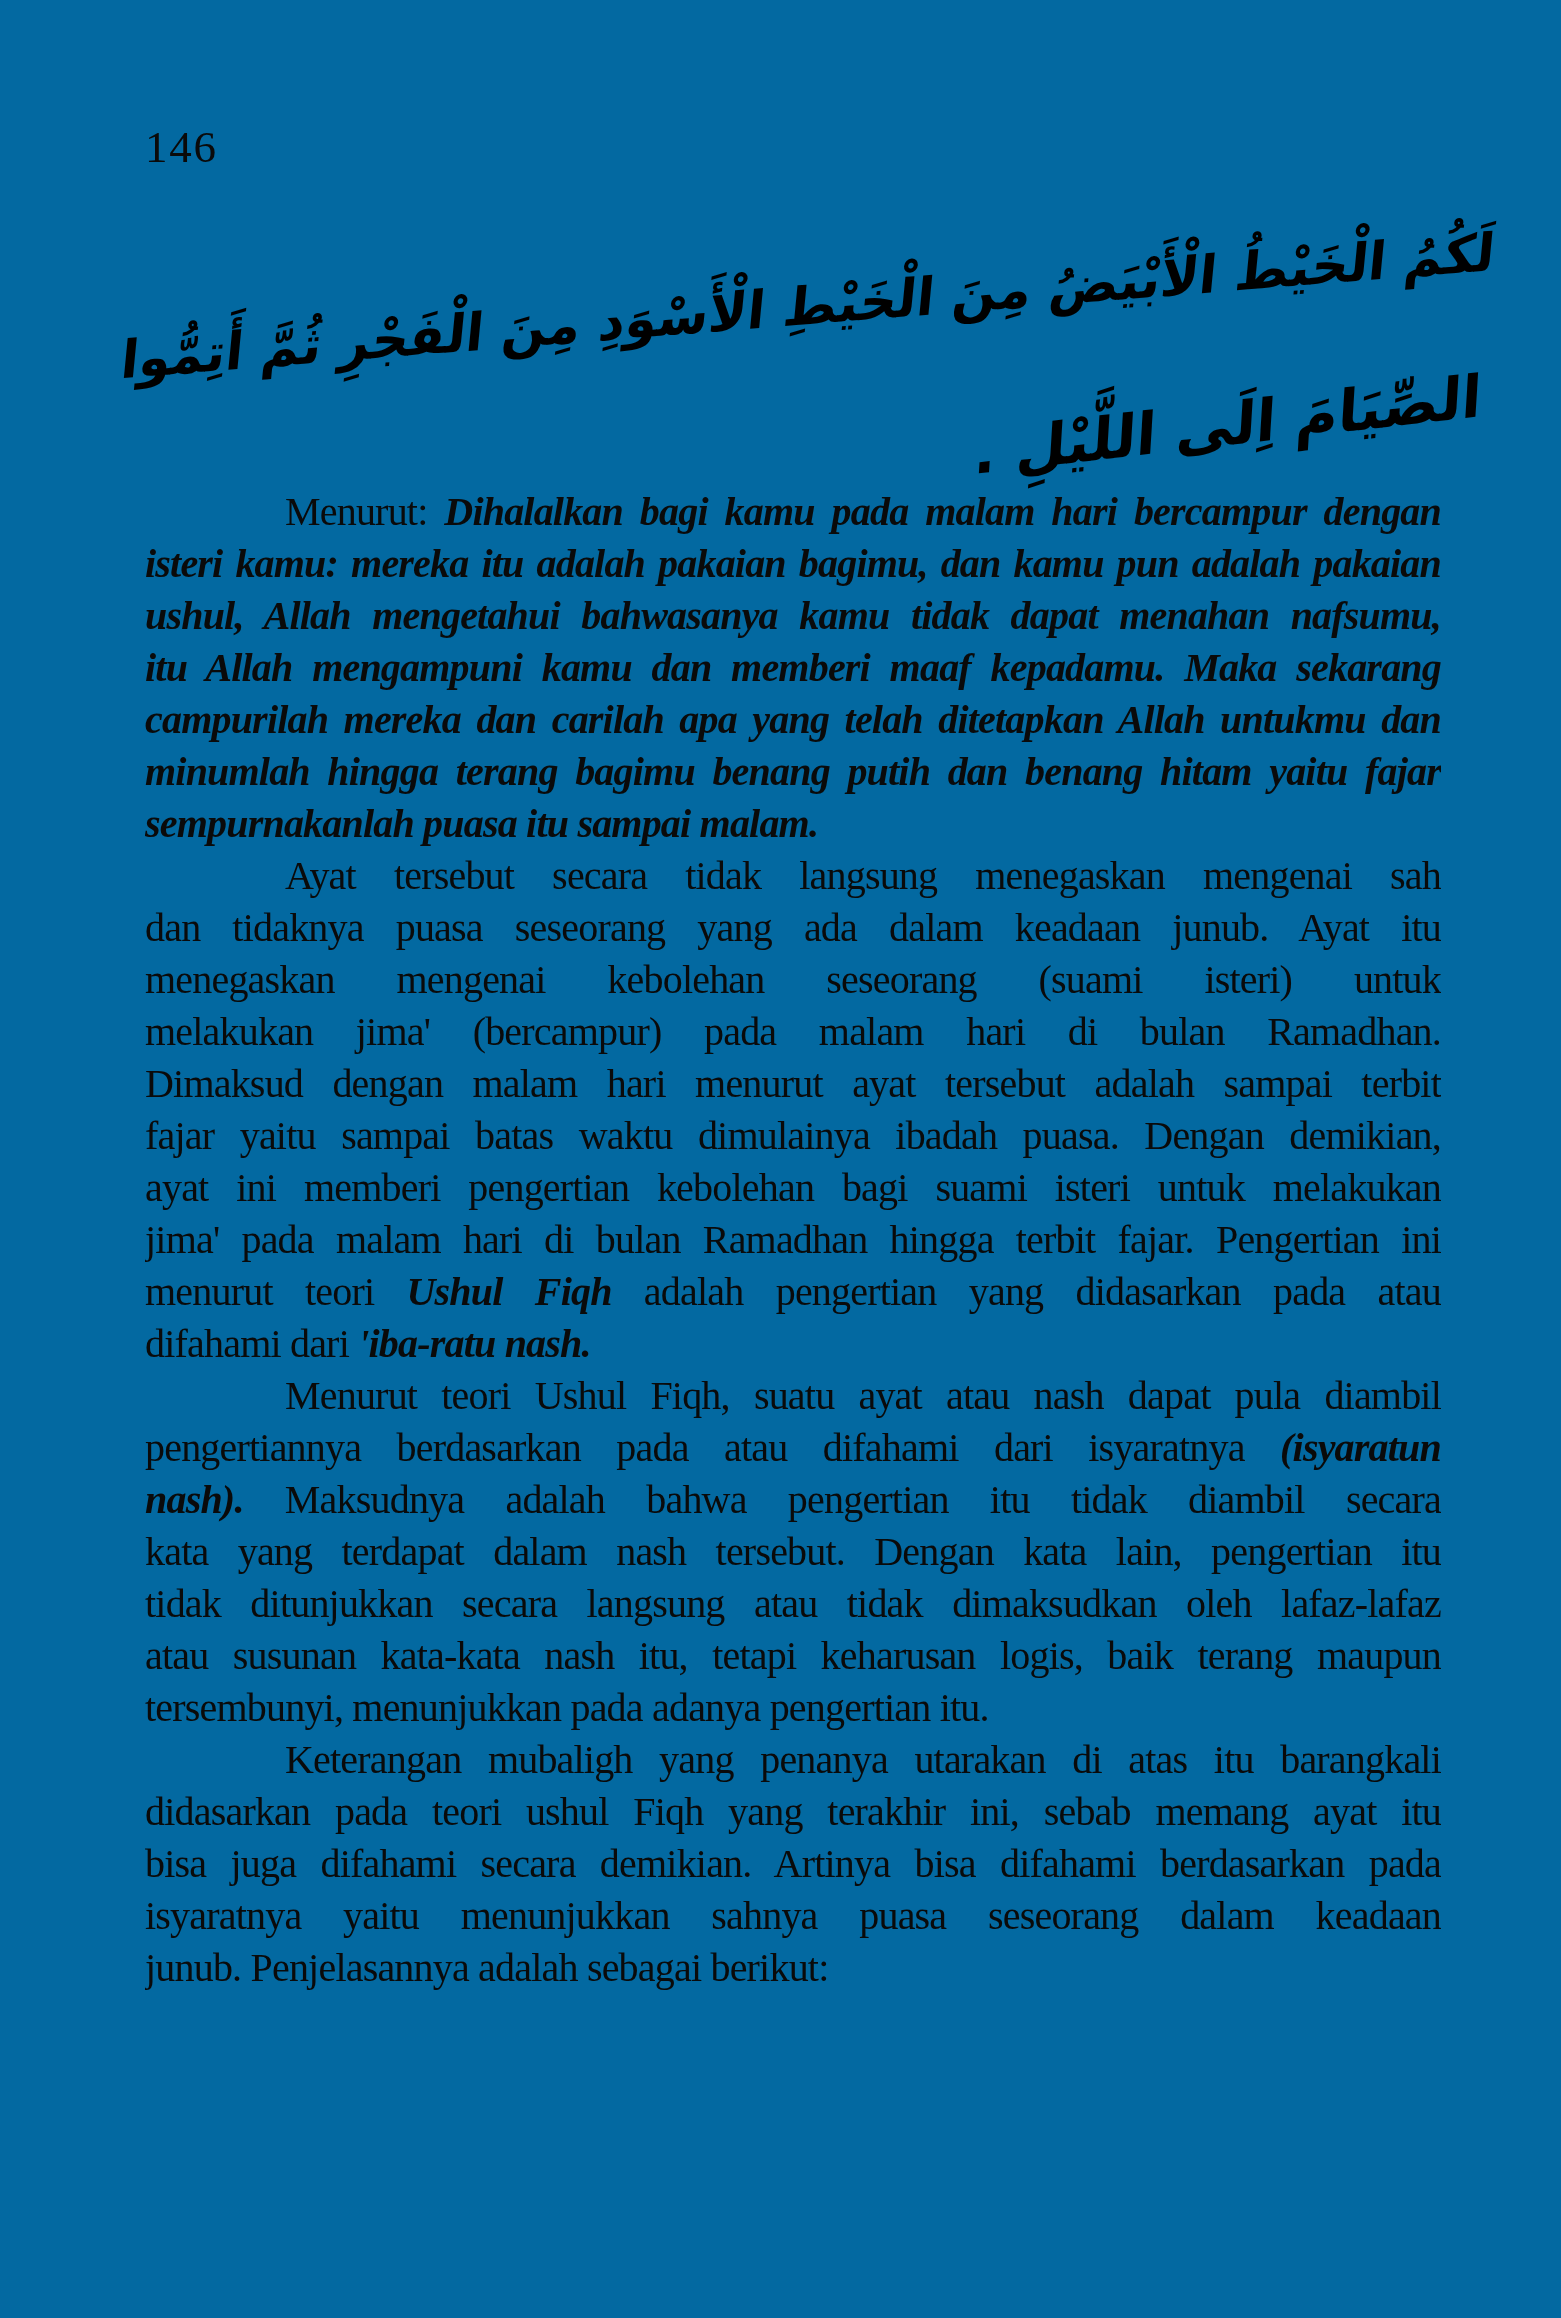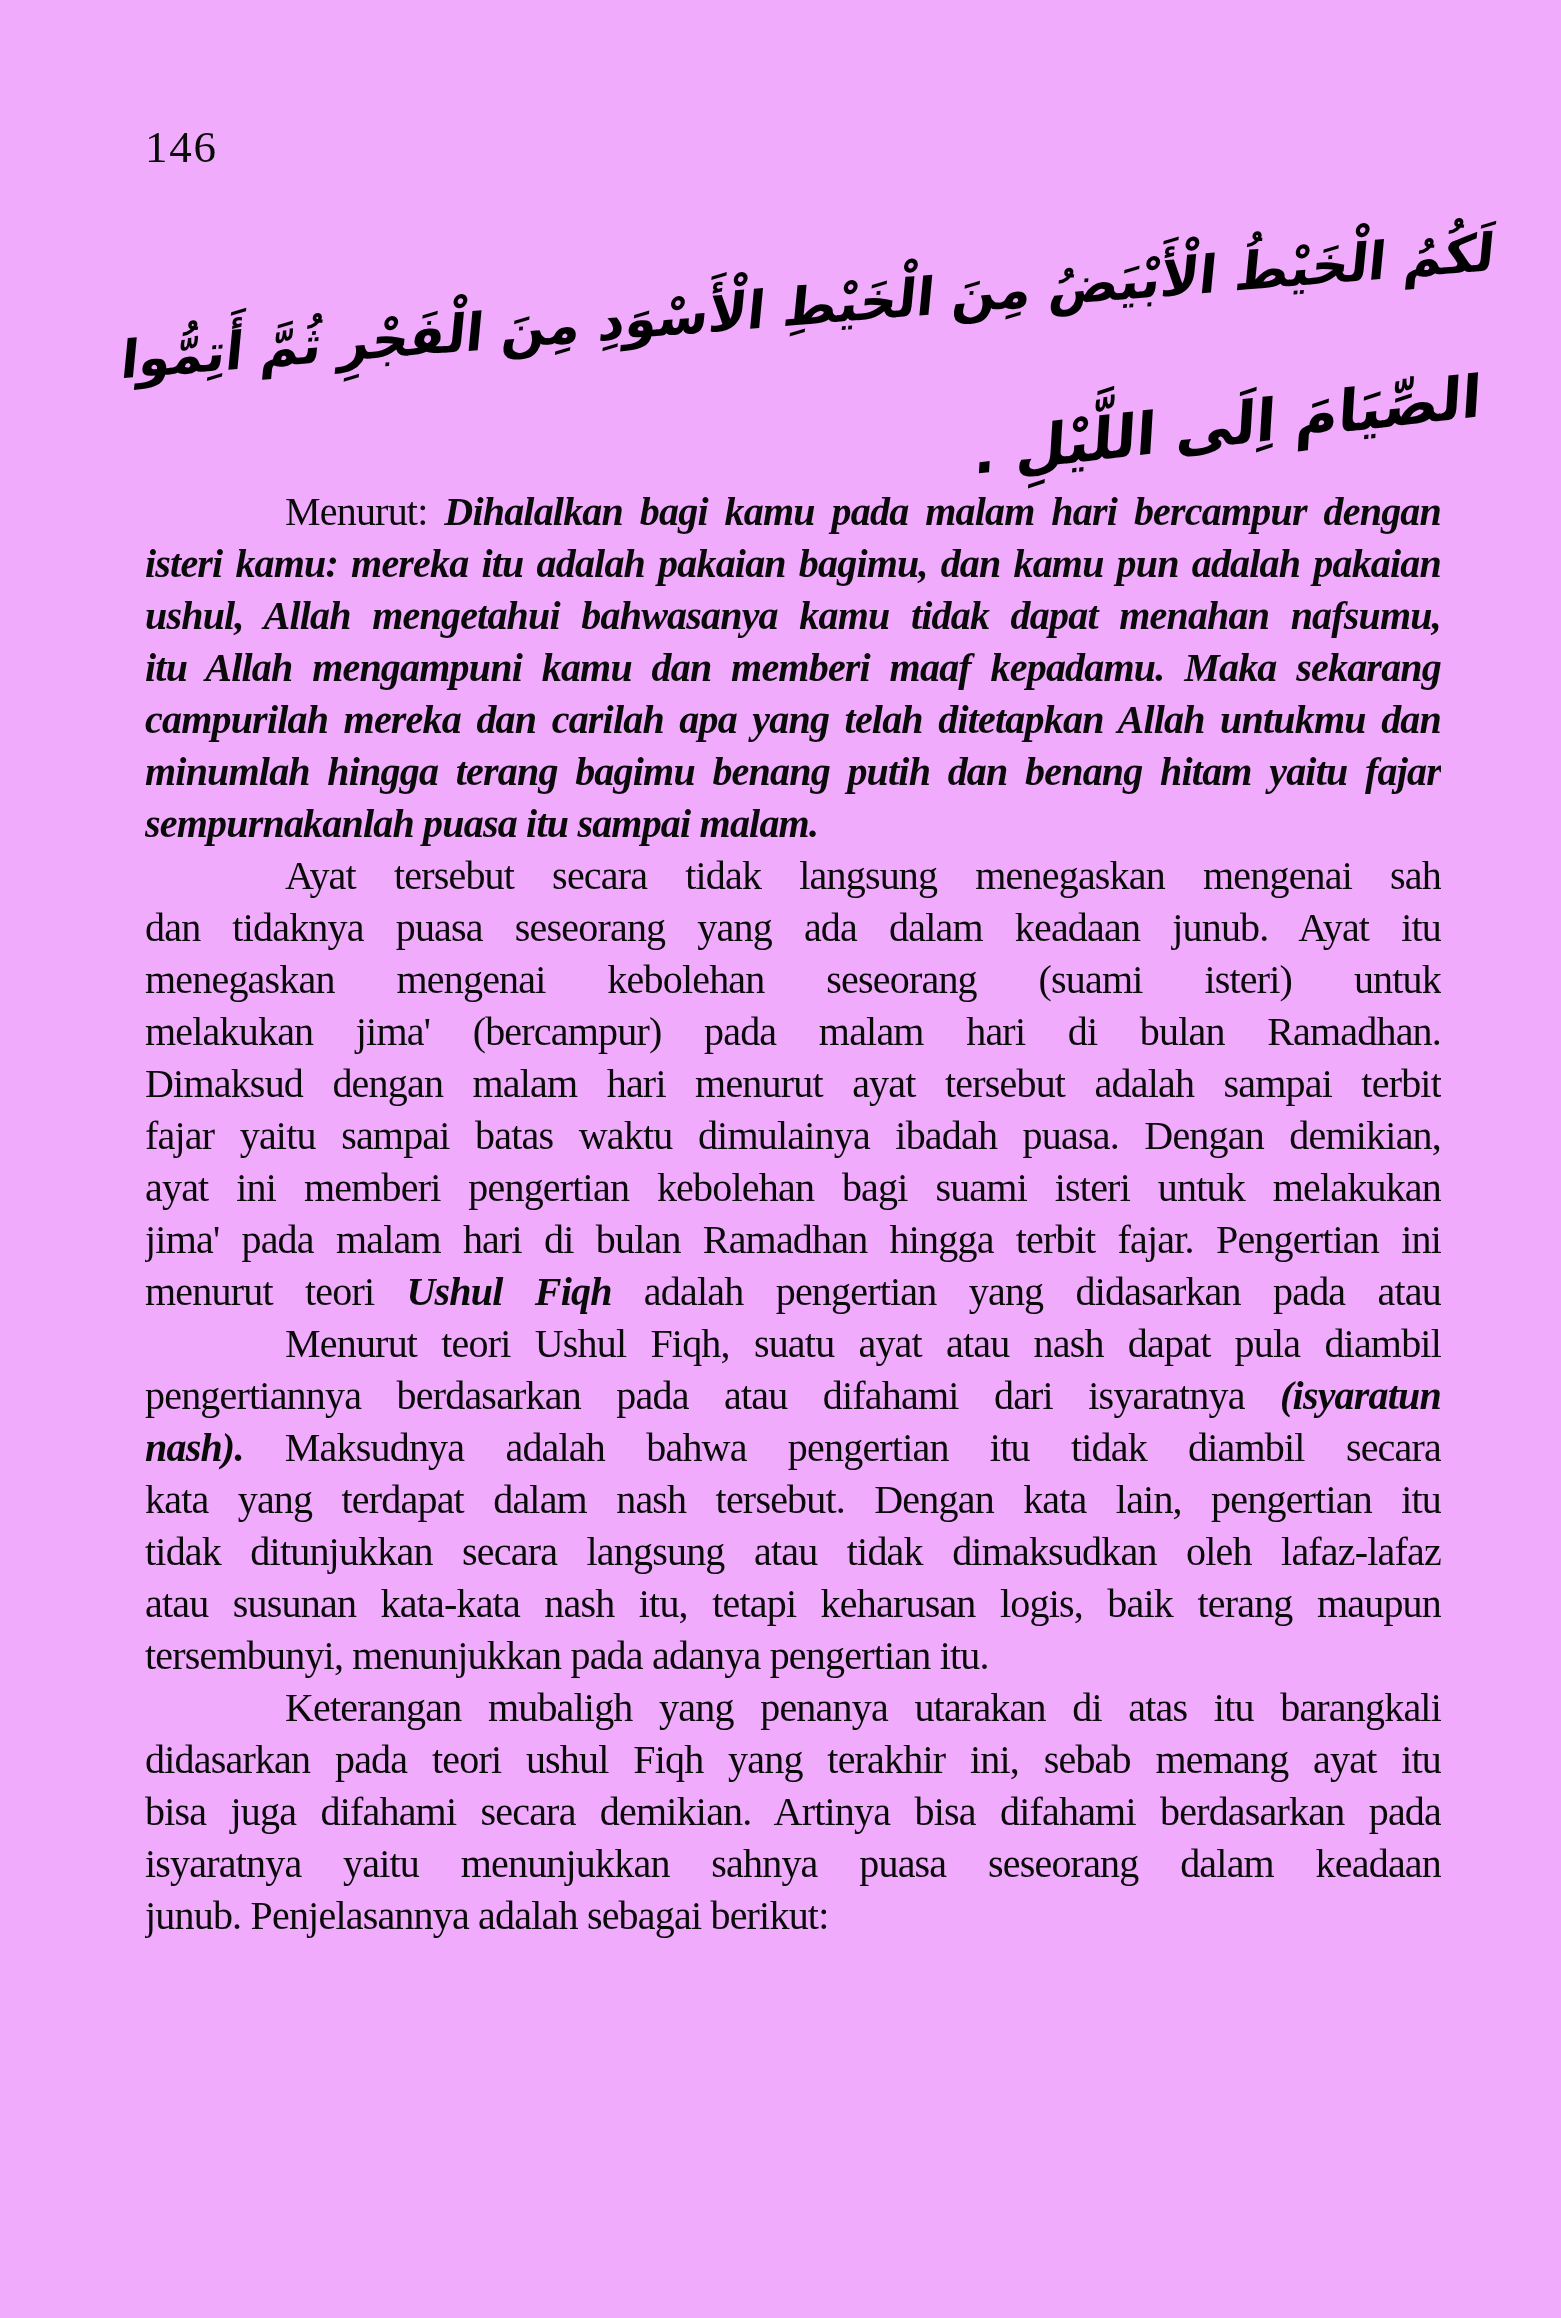--- a/index.html
+++ b/index.html
@@ -4,21 +4,21 @@
 <style>
   html, body {
     margin: 0;
     padding: 0;
     background: #e8e8e8;
   }
   .page {
     position: relative;
     width: 1561px;
     height: 2319px;
-    background: #f0abfc;
+    background: #0369a1;
     font-family: "Liberation Serif", serif;
     color: #0a0a0a;
     overflow: hidden;
   }
   .page-number {
     position: absolute;
     left: 145px;
     top: 121px;
     font-size: 45px;
     letter-spacing: 1.7px;
@@ -95,20 +95,21 @@
       <div class="line last"><span class="run it">sempurnakanlah puasa itu sampai malam.</span></div>
       <div class="line indent"><span class="run">Ayat tersebut secara tidak langsung menegaskan mengenai sah</span></div>
       <div class="line"><span class="run">dan tidaknya puasa seseorang yang ada dalam keadaan junub. Ayat itu</span></div>
       <div class="line"><span class="run">menegaskan mengenai kebolehan seseorang (suami isteri) untuk</span></div>
       <div class="line"><span class="run">melakukan jima' (bercampur) pada malam hari di bulan Ramadhan.</span></div>
       <div class="line"><span class="run">Dimaksud dengan malam hari menurut ayat tersebut adalah sampai terbit</span></div>
       <div class="line"><span class="run">fajar yaitu sampai batas waktu dimulainya ibadah puasa. Dengan demikian,</span></div>
       <div class="line"><span class="run">ayat ini memberi pengertian kebolehan bagi suami isteri untuk melakukan</span></div>
       <div class="line"><span class="run">jima' pada malam hari di bulan Ramadhan hingga terbit fajar. Pengertian ini</span></div>
       <div class="line"><span class="run">menurut teori </span><span class="run it">Ushul Fiqh</span><span class="run"> adalah pengertian yang didasarkan pada atau</span></div>
+      <div class="line last"><span class="run">difahami dari </span><span class="run it">'iba-ratu nash.</span></div>
       <div class="line indent"><span class="run">Menurut teori Ushul Fiqh, suatu ayat atau nash dapat pula diambil</span></div>
       <div class="line"><span class="run">pengertiannya berdasarkan pada atau difahami dari isyaratnya </span><span class="run it">(isyaratun</span></div>
       <div class="line"><span class="run it">nash).</span><span class="run"> Maksudnya adalah bahwa pengertian itu tidak diambil secara</span></div>
       <div class="line"><span class="run">kata yang terdapat dalam nash tersebut. Dengan kata lain, pengertian itu</span></div>
       <div class="line"><span class="run">tidak ditunjukkan secara langsung atau tidak dimaksudkan oleh lafaz-lafaz</span></div>
       <div class="line"><span class="run">atau susunan kata-kata nash itu, tetapi keharusan logis, baik terang maupun</span></div>
       <div class="line last"><span class="run">tersembunyi, menunjukkan pada adanya pengertian itu.</span></div>
       <div class="line indent"><span class="run">Keterangan mubaligh yang penanya utarakan di atas itu barangkali</span></div>
       <div class="line"><span class="run">didasarkan pada teori ushul Fiqh yang terakhir ini, sebab memang ayat itu</span></div>
       <div class="line"><span class="run">bisa juga difahami secara demikian. Artinya bisa difahami berdasarkan pada</span></div>

